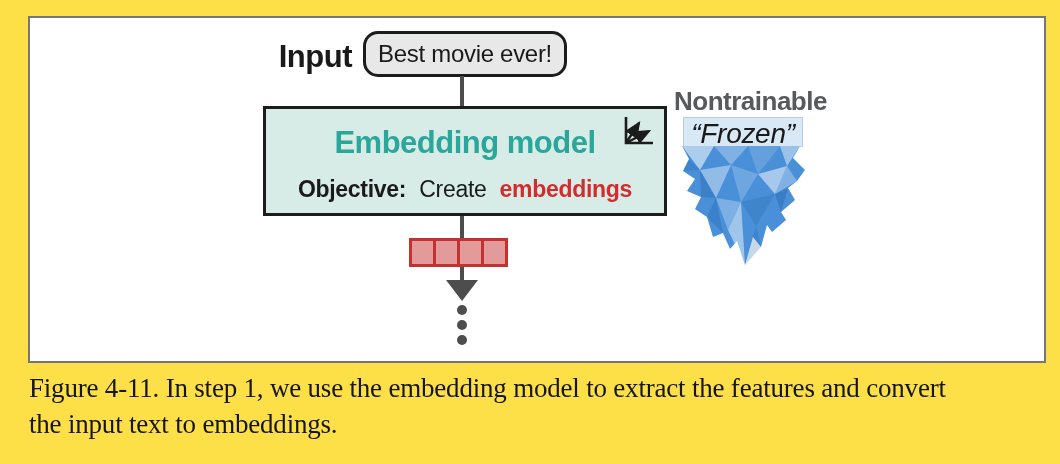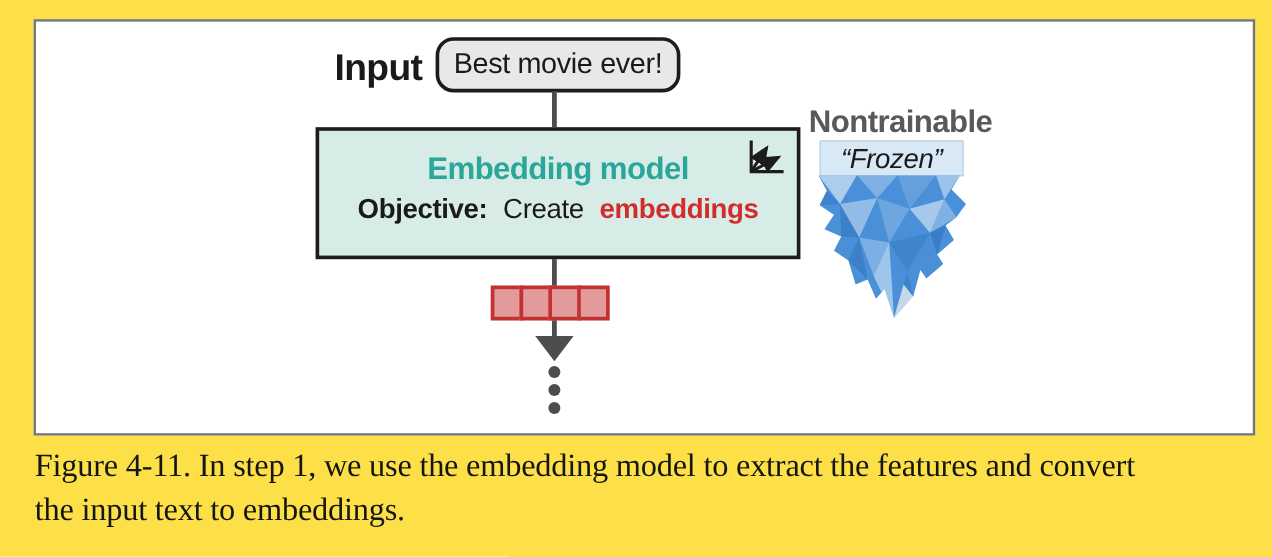--- a/index.html
+++ b/index.html
@@ -24,23 +24,23 @@
               display:flex;align-items:center;justify-content:center;
               font-size:24px;letter-spacing:-0.3px;}
 
   .stem{position:absolute;width:4px;background:var(--arrow-gray);}
   .stem-1{left:460px;top:76px;height:30px;}
   .stem-2{left:460px;top:214px;height:68px;z-index:1;}
 
   .model-box{position:absolute;left:263px;top:106px;width:404px;height:110px;
              background:var(--model-bg);border:3px solid var(--outline-black);
              box-sizing:border-box;text-align:center;z-index:2;}
-  .model-title{margin-top:17px;font-size:26px;font-weight:bold;color:var(--model-title);
+  .model-title{margin-top:17px;font-size:31px;font-weight:bold;color:var(--model-title);
                letter-spacing:-0.5px;line-height:1.1;}
-  .model-objective{margin-top:6px;font-size:23px;letter-spacing:-0.3px;}
+  .model-objective{margin-top:16px;font-size:23px;letter-spacing:-0.3px;}
   .objective-label{font-weight:bold;}
   .objective-text{margin:0 7px;}
   .objective-highlight{font-weight:bold;color:var(--highlight-red);}
   .corner-icon{position:absolute;top:5px;right:7px;width:36px;height:33px;}
 
   .vector-row{position:absolute;left:409px;top:238px;display:flex;z-index:2;}
   .vector-cell{width:27px;height:29px;background:var(--cell-fill);
                border:3px solid var(--cell-border);box-sizing:border-box;}
   .vector-cell + .vector-cell{margin-left:-3px;}
 
@@ -50,22 +50,22 @@
 
   .dots{position:absolute;left:457px;top:305px;display:flex;flex-direction:column;
         align-items:center;gap:5px;}
   .dot{width:10px;height:10px;border-radius:50%;background:var(--arrow-gray);}
 
   .nontrainable-label{position:absolute;left:674px;top:86px;font-size:26px;
                       font-weight:bold;color:var(--nontrainable-gray);letter-spacing:-0.5px;}
 
   .frozen-tag{position:absolute;left:683px;top:117px;width:120px;height:30px;
               background:var(--frozen-bg);border:1px solid #b5cfe8;box-sizing:border-box;
-              display:flex;align-items:flex-end;justify-content:center;
-              font-size:23px;font-style:italic;letter-spacing:-0.3px;}
+              display:flex;align-items:flex-start;justify-content:center;
+              font-size:28px;font-style:italic;letter-spacing:-0.3px;}
 
   .iceberg{position:absolute;left:676px;top:146px;width:136px;height:132px;}
 
   .caption{position:absolute;left:29px;top:370px;width:1010px;
            font-family:"Liberation Serif",serif;
            font-size:27px;line-height:36px;color:#151515;letter-spacing:-0.2px;}
 </style>
 </head>
 <body>
 

